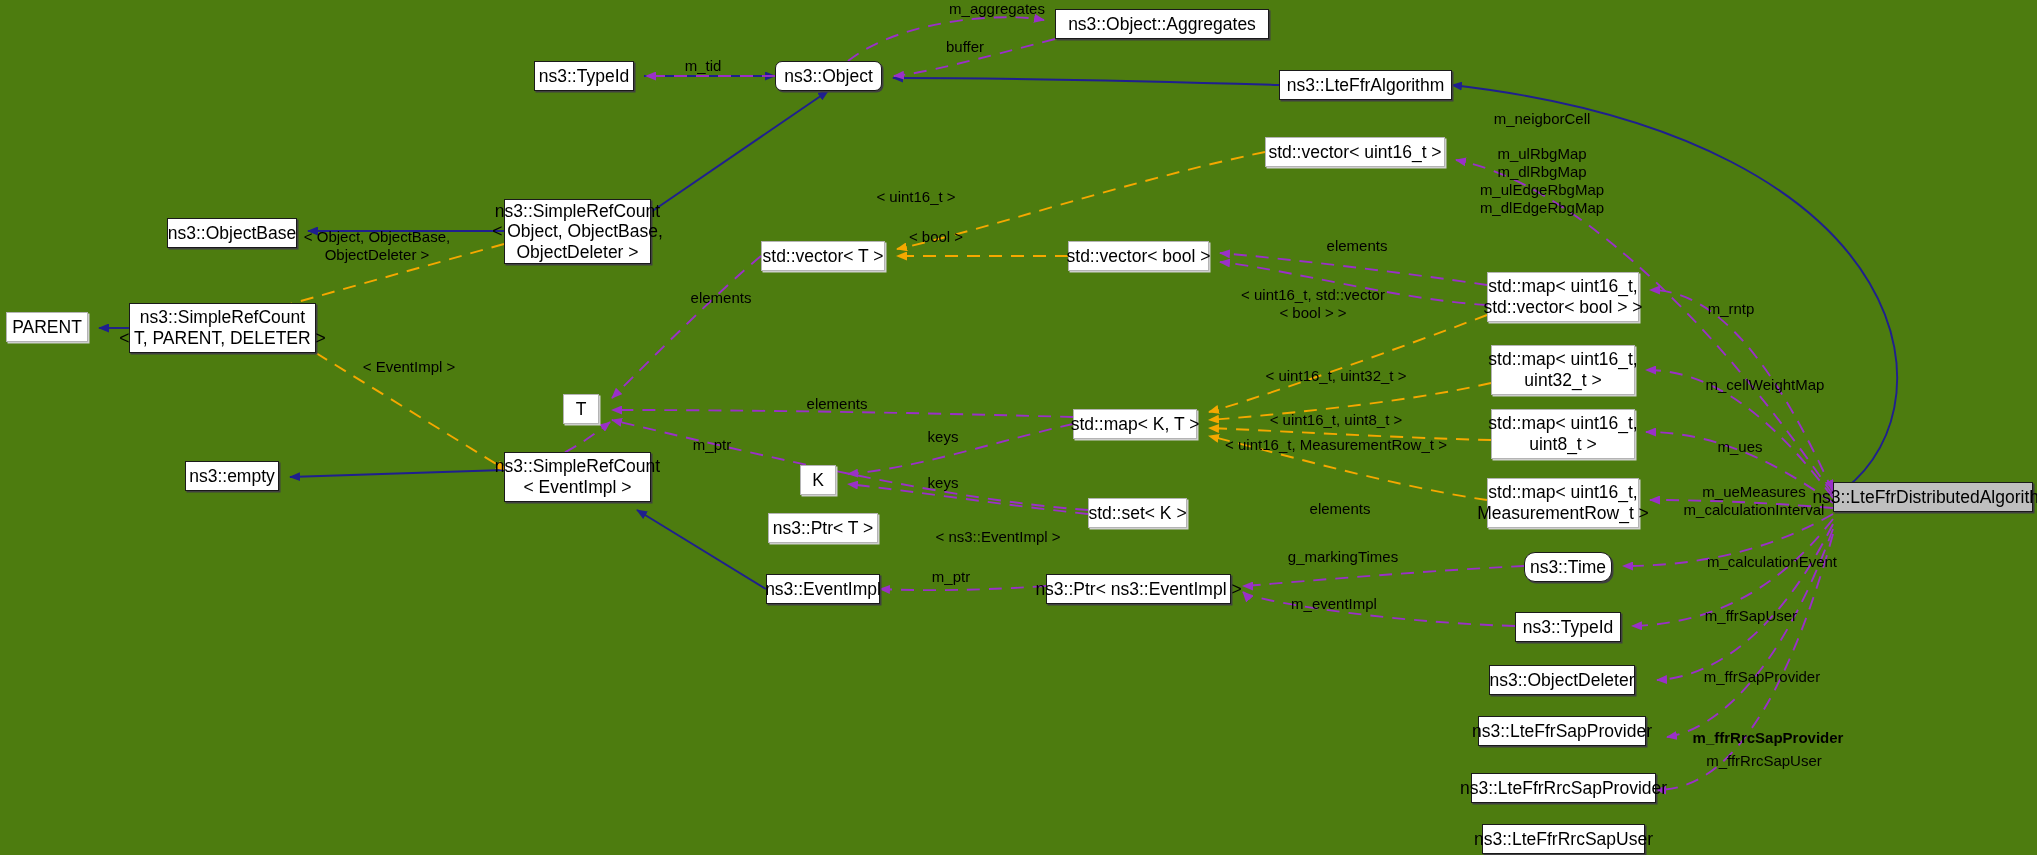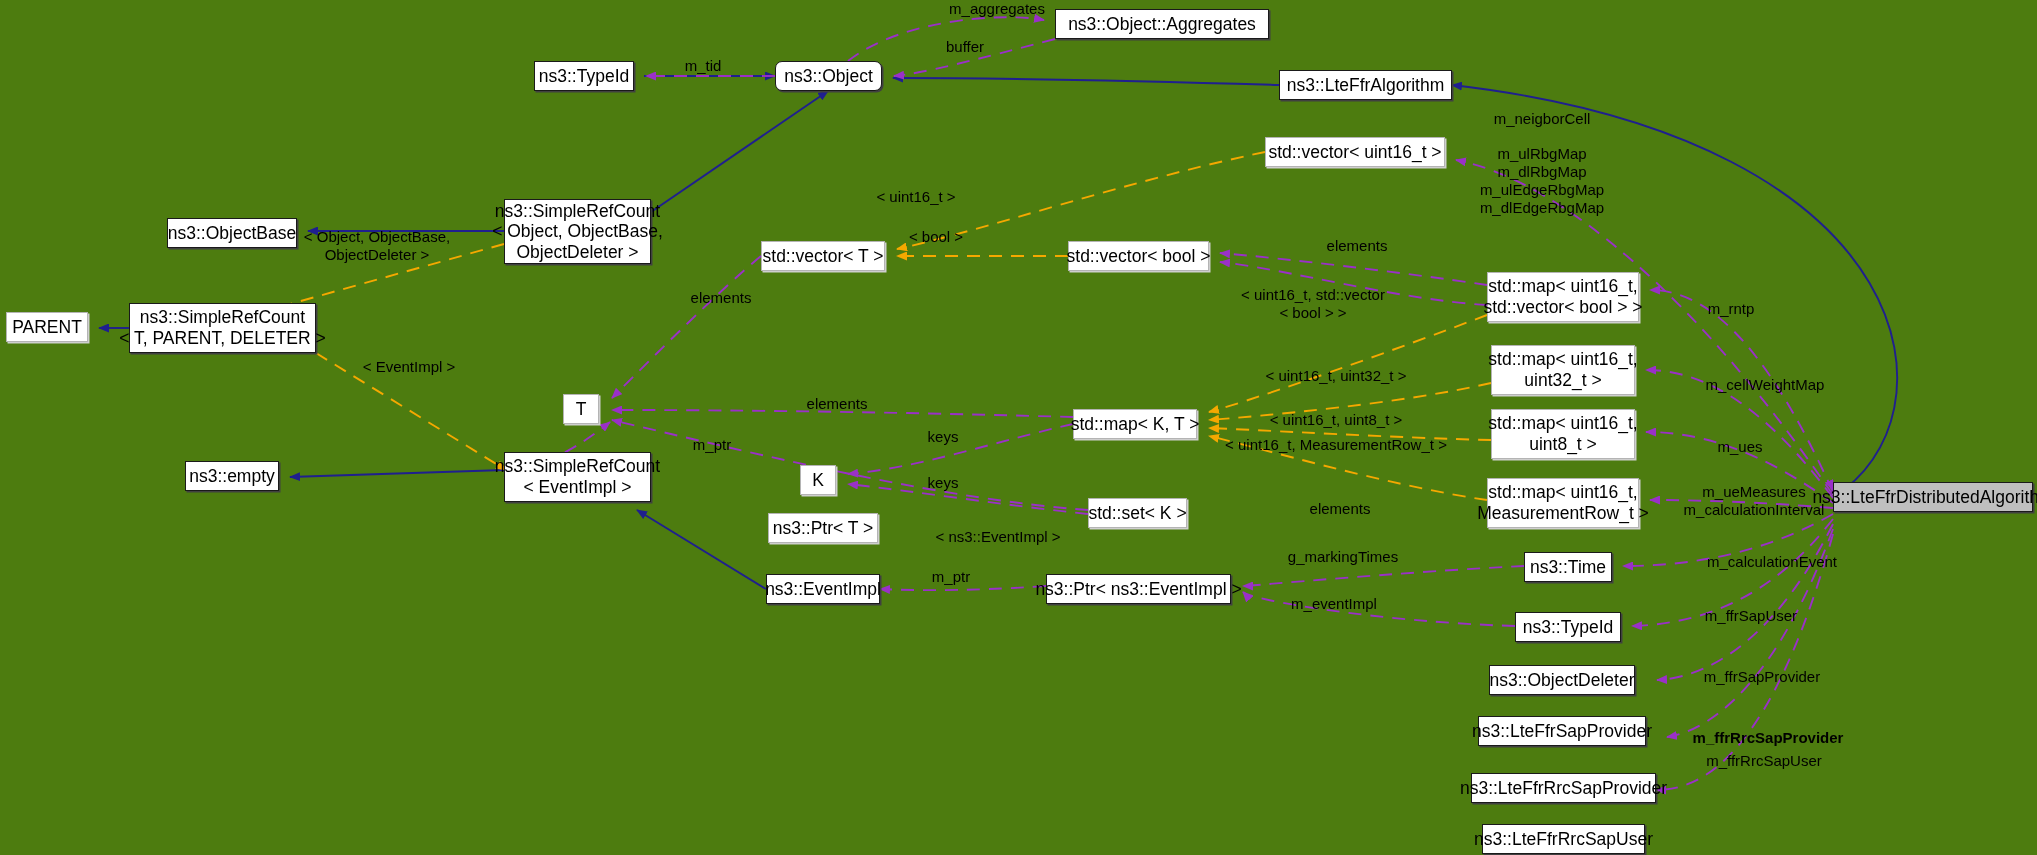--- a/index.html
+++ b/index.html
@@ -167,21 +167,21 @@
 uint8_t &gt;</div>
       <div class="node cls" style="left: 185px; top: 461px; width: 94px; height: 30px;">ns3::empty</div>
       <div class="node cls" style="left: 504px; top: 452px; width: 147px; height: 50px;">ns3::SimpleRefCount
 &lt; EventImpl &gt;</div>
       <div class="node stl" style="left: 800px; top: 465px; width: 36px; height: 30px;">K</div>
       <div class="node stl" style="left: 1088px; top: 498px; width: 99px; height: 30px;">std::set&lt; K &gt;</div>
       <div class="node stl" style="left: 1487px; top: 478px; width: 152px; height: 50px;">std::map&lt; uint16_t,
 MeasurementRow_t &gt;</div>
       <div class="node stl" style="left: 768px; top: 513px; width: 110px; height: 30px;">ns3::Ptr&lt; T &gt;</div>
       <div class="node focus" style="left: 1833px; top: 482px; width: 200px; height: 30px;">ns3::LteFfrDistributedAlgorithm</div>
-      <div class="node cls" style="left: 1524px; top: 552px; width: 88px; height: 30px;">ns3::Time</div>
+      <div class="node cls" style="left: 1524px; top: 552px; width: 88px; height: 30px; border-radius: 11px;">ns3::Time</div>
       <div class="node cls" style="left: 766px; top: 574px; width: 114px; height: 30px;">ns3::EventImpl</div>
       <div class="node cls" style="left: 1046px; top: 574px; width: 185px; height: 30px;">ns3::Ptr&lt; ns3::EventImpl &gt;</div>
       <div class="node cls" style="left: 1515px; top: 612px; width: 106px; height: 30px;">ns3::TypeId</div>
       <div class="node cls" style="left: 1489px; top: 665px; width: 146px; height: 30px;">ns3::ObjectDeleter</div>
       <div class="node cls" style="left: 1478px; top: 716px; width: 168px; height: 30px;">ns3::LteFfrSapProvider</div>
       <div class="node cls" style="left: 1471px; top: 773px; width: 185px; height: 30px;">ns3::LteFfrRrcSapProvider</div>
       <div class="node cls" style="left: 1482px; top: 824px; width: 163px; height: 30px;">ns3::LteFfrRrcSapUser</div>
     </div>
   <div id="label-host">
       <div class="edge-label" style="left: 917px; top: 0px; width: 160px;">m_aggregates</div>

